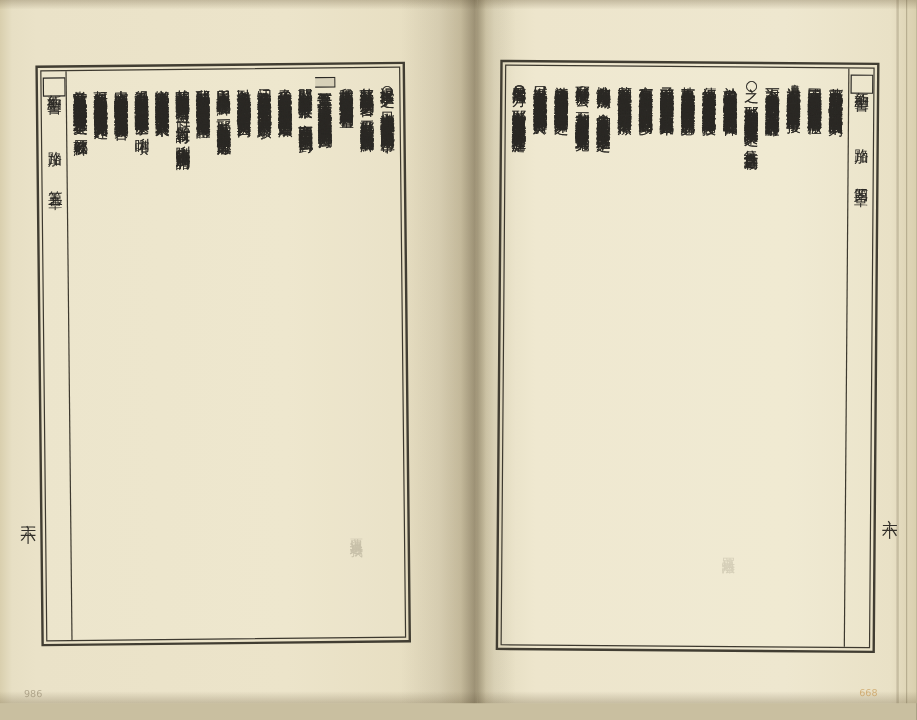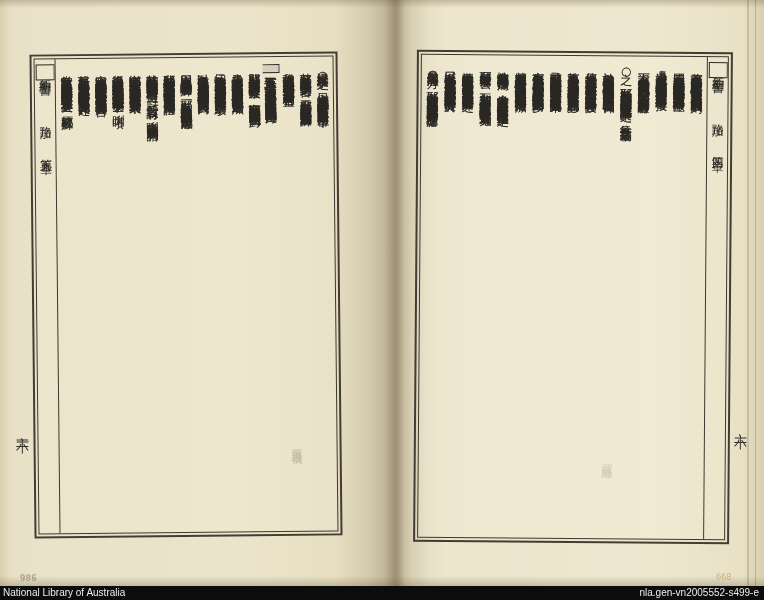--- a/index.html
+++ b/index.html
@@ -55,21 +55,21 @@
     font-size:13px;letter-spacing:3px;color:#33302a;}
   .pagenum-right{left:731px;top:423px;}
   .pagenum-left{left:13px;top:427px;}
 
   
   .bleed{position:absolute;writing-mode:vertical-rl;text-orientation:upright;
     font-size:11px;letter-spacing:1px;color:#6e6754;opacity:.28;filter:blur(.6px);}
   .bleed-l{left:288px;top:440px;}
   .bleed-r{left:598px;top:456px;opacity:.20;}
   .pencil{position:absolute;font-family:"DejaVu Sans",sans-serif;font-size:8px;}
-  .pencil-l{left:20px;top:574px;color:#a2977d;opacity:.8;font-weight:bold;}
+  .pencil-l{left:20px;top:574px;color:#a2977d;opacity:.8;}
   .pencil-r{left:716px;top:573px;color:#c99a55;opacity:.7;}
 
   
   .bar{position:absolute;left:0;bottom:0;width:764px;height:14px;background:#0c0c0c;
     font-family:"Liberation Sans","DejaVu Sans",sans-serif;font-size:10px;color:#ededed;}
   .bar .lft{position:absolute;left:3px;top:1px;}
   .bar .rgt{position:absolute;right:5px;top:1px;}
 </style>
 </head>
 <body>
@@ -135,18 +135,14 @@
   </div>
 
   <div class="pagenum pagenum-right">六十</div>
   <div class="pagenum pagenum-left">六十一</div>
 
   <div class="bleed bleed-l">賈混迲過我干</div>
   <div class="bleed bleed-r">買過法離</div>
   <div class="pencil pencil-l">986</div>
   <div class="pencil pencil-r">668</div>
 
-  <div class="bar">
-    <span class="lft">National Library of Australia</span>
-    <span class="rgt">nla.gen-vn2005552-s499-e</span>
-  </div>
 
 </div>
 
 </body></html>

